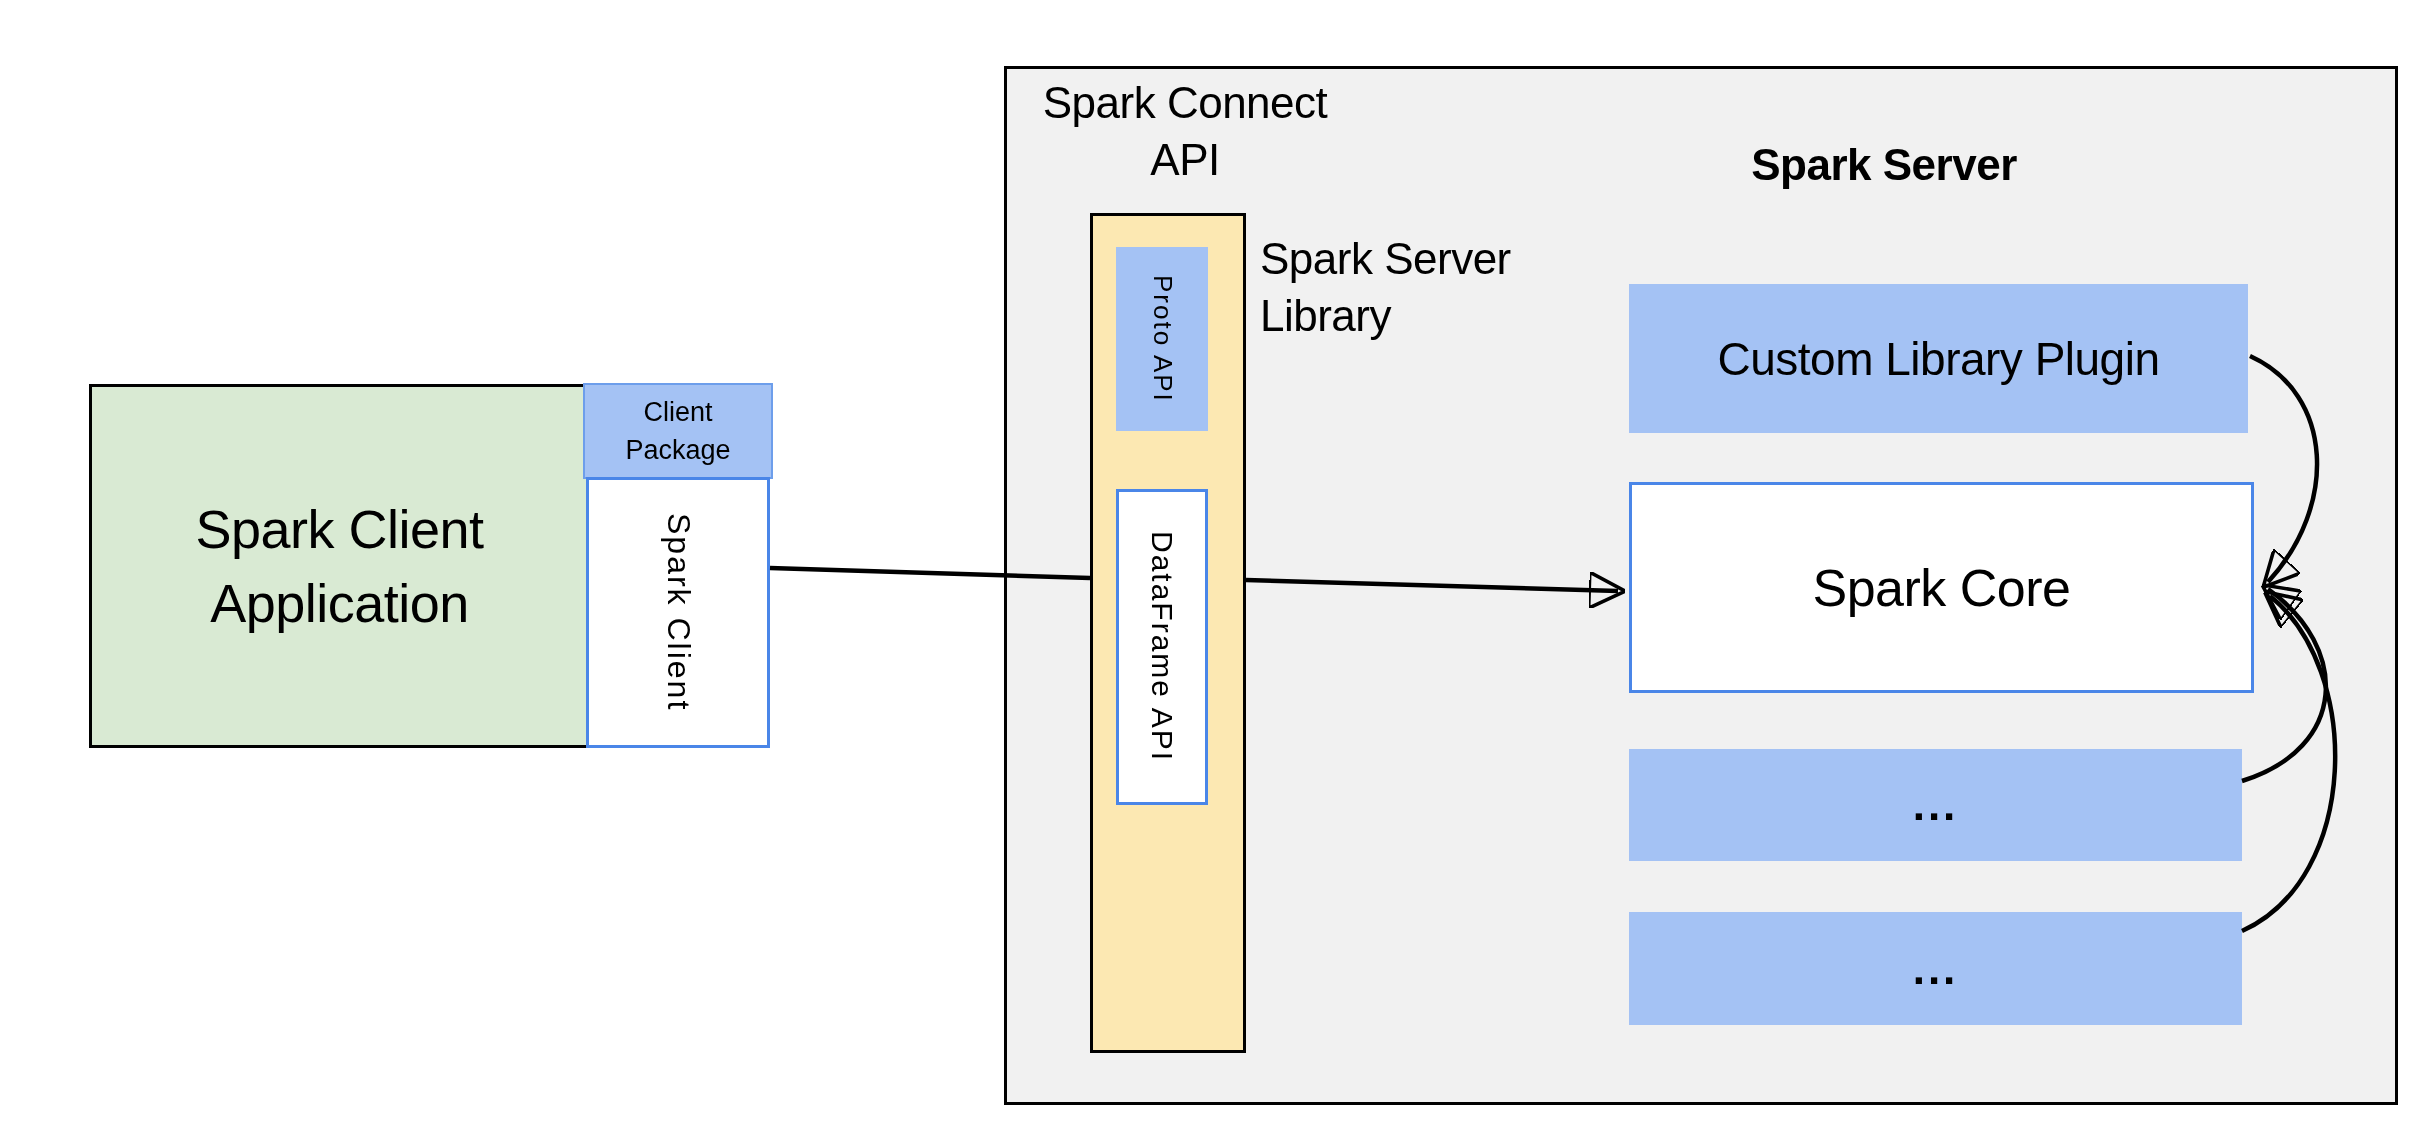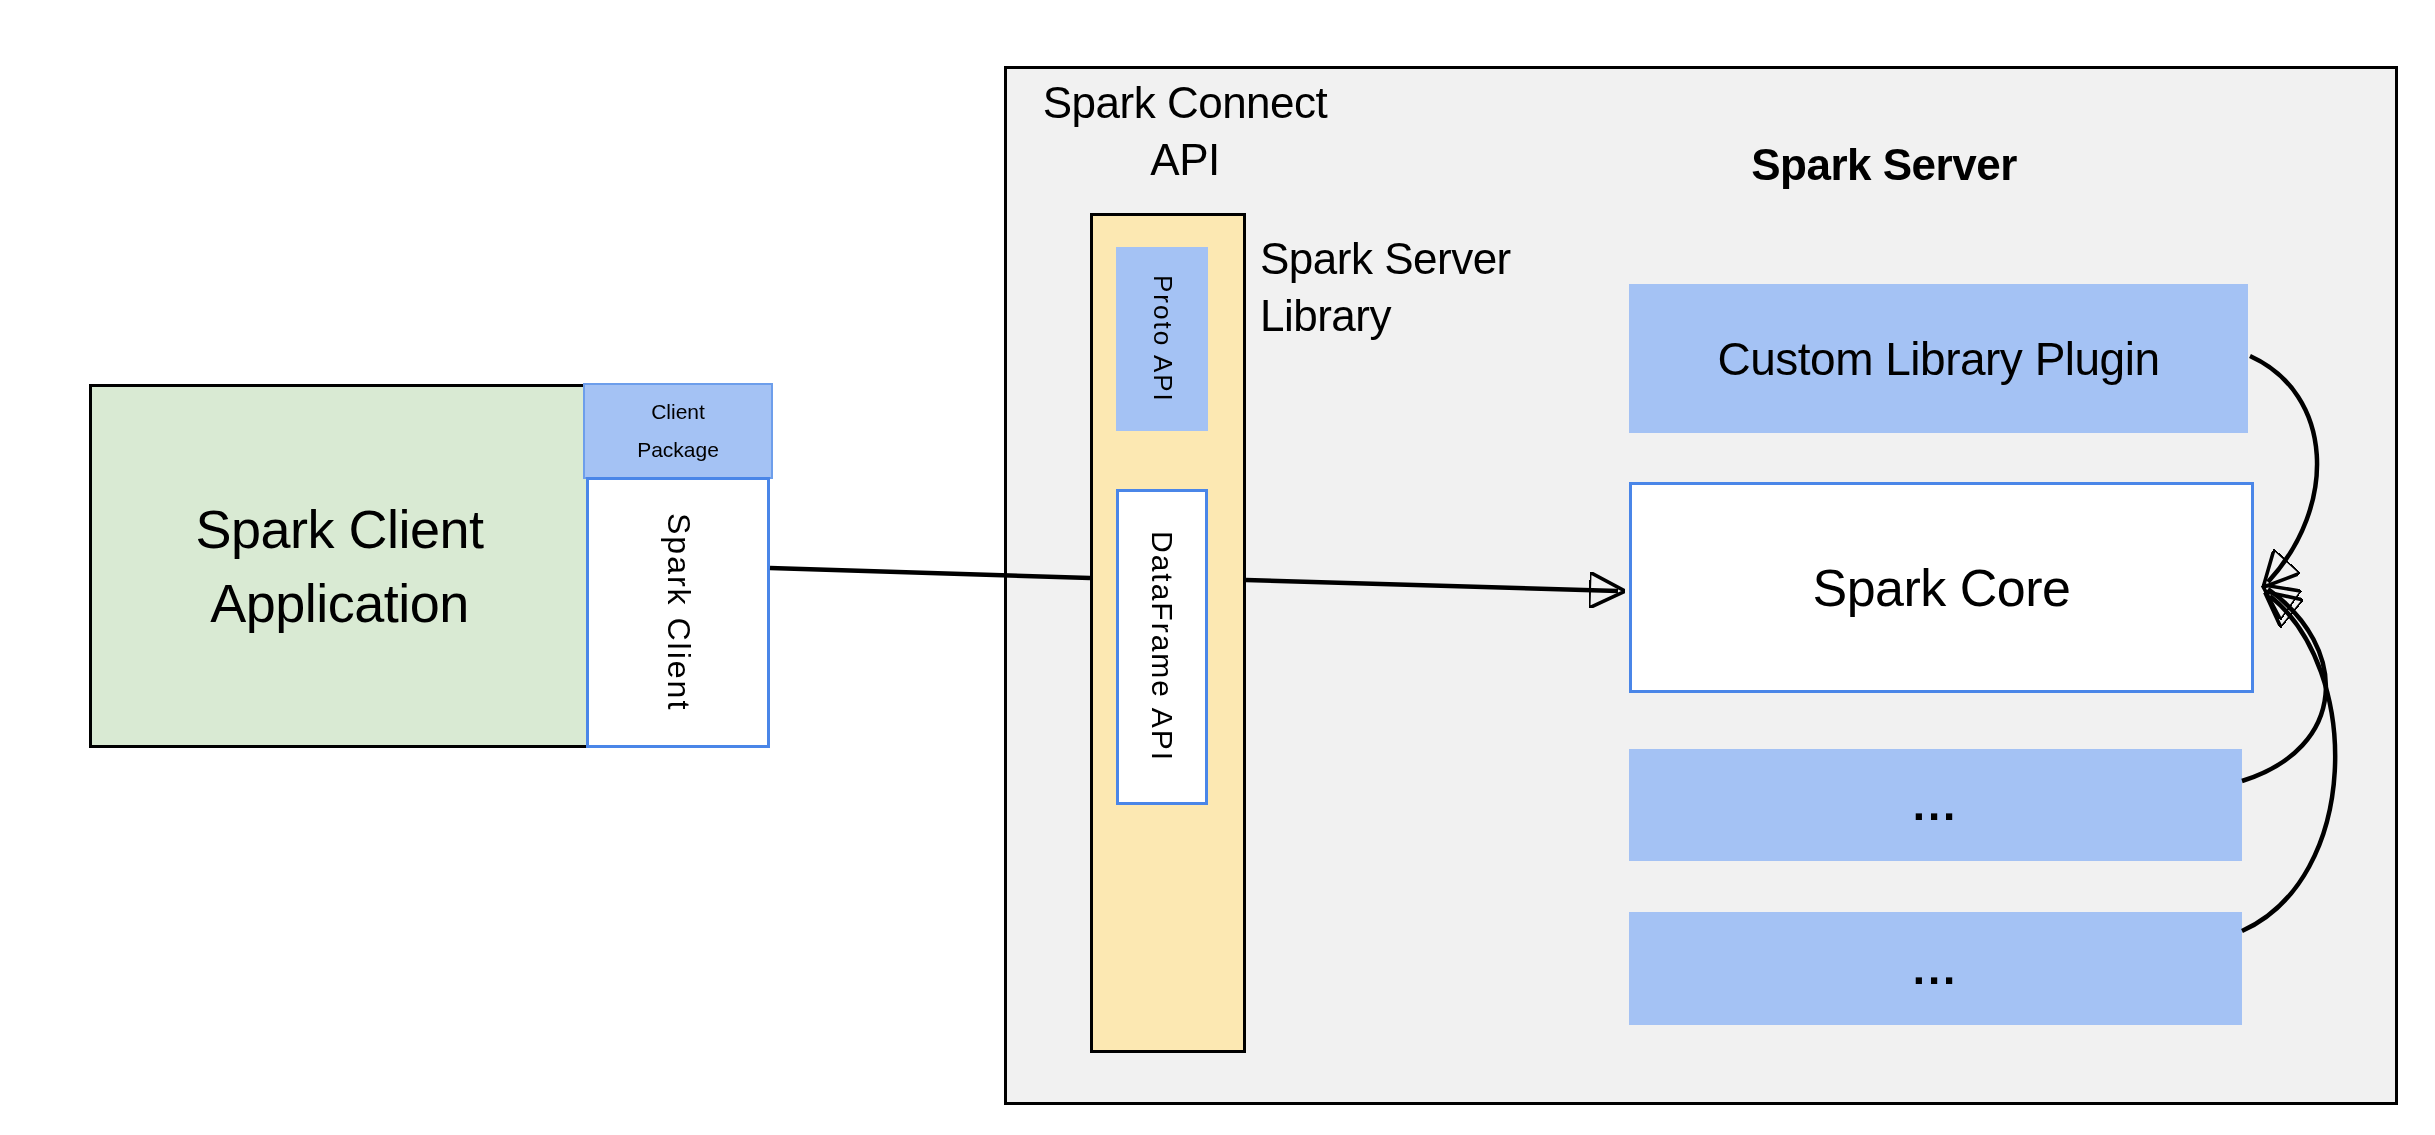--- a/index.html
+++ b/index.html
@@ -29,21 +29,21 @@
   .vtext{writing-mode:vertical-rl;text-orientation:mixed;letter-spacing:2px;}
   .proto .vtext{font-size:26px;}
   .dframe .vtext{font-size:30px;}
   .lib-label{left:1240px;top:230px;width:360px;font-size:44px;line-height:57px;
              letter-spacing:-0.5px;}
 
   .green{left:69px;top:384px;width:501px;height:364px;background:var(--client_app_fill);
          border:3px solid var(--outline_black);font-size:54px;line-height:74px;
          letter-spacing:-0.5px;}
   .pkg{left:563px;top:383px;width:190px;height:96px;background:var(--accent_blue_fill);
-       border:2px solid var(--package_border_blue);font-size:21px;line-height:38px;}
+       border:2px solid var(--package_border_blue);font-size:27px;line-height:38px;}
   .sclient{left:566px;top:477px;width:184px;height:271px;background:#fff;
            border:3px solid var(--box_border_blue);}
   .sclient .vtext{font-size:32px;}
 
   .clp{left:1609px;top:284px;width:619px;height:149px;background:var(--accent_blue_fill);
        font-size:46px;letter-spacing:-0.5px;}
   .core{left:1609px;top:482px;width:625px;height:211px;background:#fff;
         border:3px solid var(--box_border_blue);font-size:52px;letter-spacing:-0.5px;}
   .mod{left:1609px;width:613px;background:var(--accent_blue_fill);
        font-size:44px;font-weight:bold;letter-spacing:3px;}

